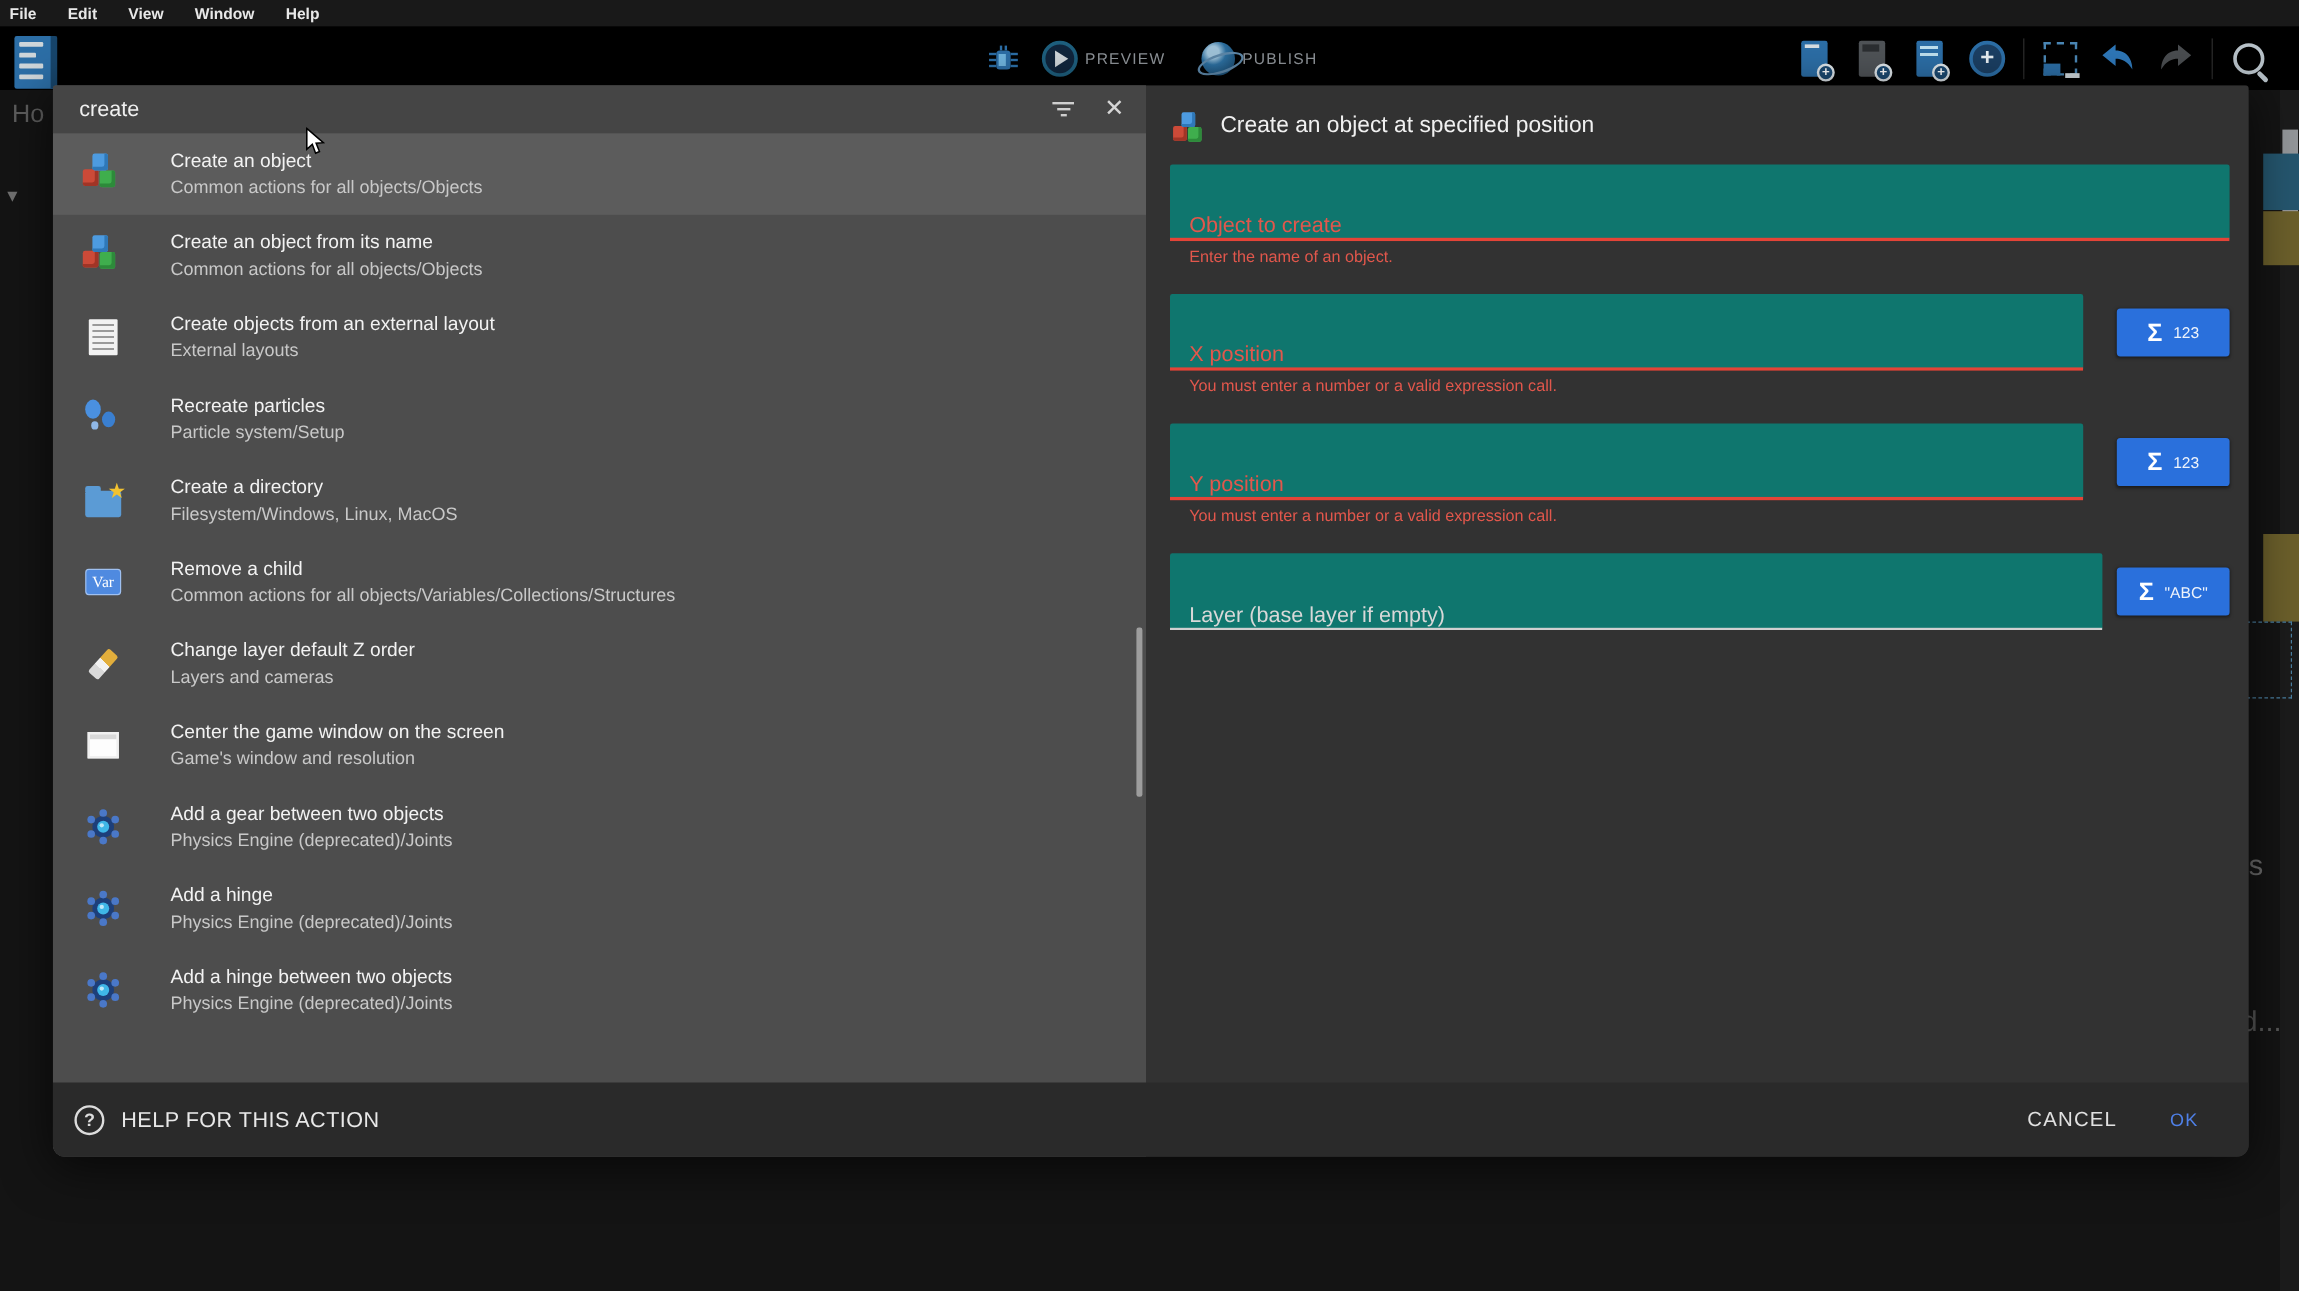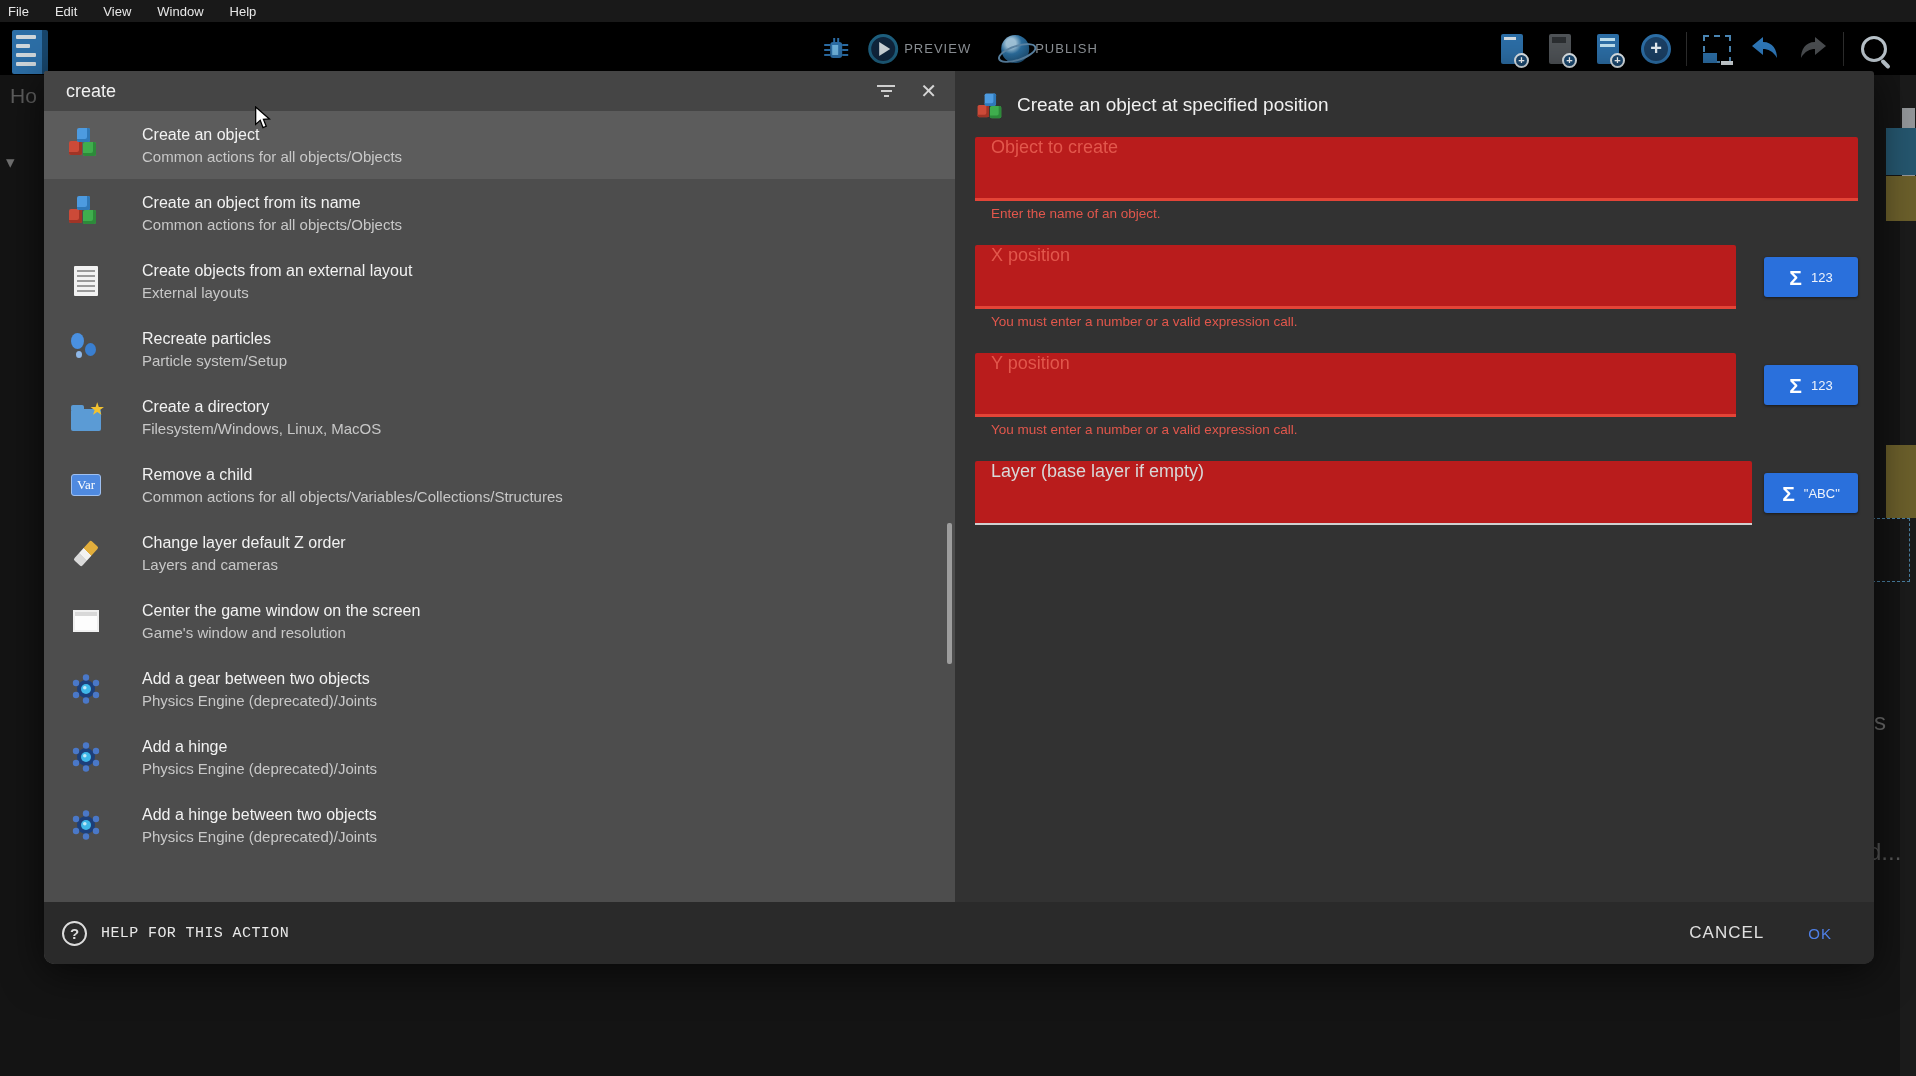--- a/index.html
+++ b/index.html
@@ -2,21 +2,21 @@
 <html><head>
 <meta charset="utf-8">
 <style>
   * { margin:0; padding:0; box-sizing:border-box; }
   html,body { width:1916px; height:1076px; overflow:hidden; background:#121212;
     font-family:"Liberation Sans", sans-serif; }
   .stage { position:relative; width:1916px; height:1076px; background:#141414; }
 
   
   .menubar { position:absolute; left:0; top:0; width:100%; height:22px; background:#191919;
-    display:flex; align-items:center; gap:26px; padding-left:8px; }
+    display:flex; align-items:center; gap:26px; padding-left:8px;font-weight:bold; }
   .menubar span { color:#e8e8e8; font-size:13px; }
 
   
   .toolbar { position:absolute; left:0; top:22px; width:100%; height:53px; background:#000000; }
   .pm-icon { position:absolute; left:12px; top:8px; width:36px; height:44px; background:#2c6ea6;
     border-radius:2px; border-right:6px solid #17456b; }
   .pm-icon i { display:block; height:4px; background:#cfd6da; margin:5px 6px 0 4px; border-radius:1px; }
   .pm-icon i:nth-child(2){ margin-right:12px; }
   .toolbar-center { position:absolute; left:50%; top:0; transform:translateX(-50%); height:53px;
     display:flex; align-items:center; gap:14px; }
@@ -100,21 +100,21 @@
   .eraser { width:26px; height:11px; transform:rotate(-48deg); border-radius:2px;
     background:linear-gradient(90deg, #d9d9d9 0 34%, #f2f2f2 34% 58%, #e2ae3c 58% 100%); }
   .winic { width:26px; height:22px; border:2px solid #f0f0f0; background:#fdfdfd; position:relative; }
   .winic::before { content:""; position:absolute; left:0; top:0; width:100%; height:4px; background:#d8d8d8; }
   .gear svg { display:block; }
 
   
   .right-pane { flex:1; background:#323232; padding:16px 16px 0 20px; position:relative; }
   .rp-head { display:flex; align-items:center; gap:14px; height:36px; }
   .rp-title { color:#f0f0f0; font-size:19px; }
-  .field { background:#b91c1c; height:64px; display:flex; align-items:flex-start; padding-left:16px;
+  .field { background:#0f766e; height:64px; display:flex; align-items:flex-end; padding-left:16px;
     border-radius:2px 2px 0 0; }
   .field.err { border-bottom:3px solid #e44437; }
   .field.ok-line { border-bottom:2px solid #d0d0d0; }
   .field input { background:transparent; border:none; outline:none; width:100%; font-size:18px;
     font-family:inherit; color:#f0f0f0; }
   .field.err input::placeholder { color:#e2574c; opacity:1; }
   .field.ok-line input::placeholder { color:#d8d8d8; opacity:1; }
   .helper { color:#e2574c; font-size:13.5px; margin:5px 0 0 16px; height:17px; }
   .frow { display:flex; align-items:center; }
   .frow .field { flex:1; }
@@ -124,21 +124,21 @@
   .expr-btn .sig { color:#fff; font-size:21px; font-weight:bold; line-height:1; }
   .expr-btn .lb { color:#eef3fb; font-size:13px; }
   .mt14 { margin-top:14px; } .mt22 { margin-top:22px; }
 
   
   .footer { position:absolute; left:0; bottom:0; width:100%; height:62px; background:#2a2a2a;
     display:flex; align-items:center; border-radius:0 0 10px 10px; }
   .help-ic { width:25px; height:25px; border:2px solid #dcdcdc; border-radius:50%; color:#dcdcdc;
     font-size:15px; font-weight:bold; display:flex; align-items:center; justify-content:center;
     margin:0 14px 0 18px; }
-  .help-lb { color:#e8e8e8; font-size:15px; letter-spacing:.4px;font-family:Liberation Mono, monospace; }
+  .help-lb { color:#e8e8e8; font-size:18px; letter-spacing:.4px; }
   .foot-right { margin-left:auto; display:flex; align-items:center; gap:44px; padding-right:42px; }
   .cancel-lb { color:#e0e0e0; font-size:17px; letter-spacing:1px; }
   .ok-lb { color:#4f80e8; font-size:15px; letter-spacing:1px; }
 
   .cursor { position:absolute; left:252px; top:106px; z-index:50; }
 
   
   .play-ic { width:30px; height:30px; border-radius:50%; background:#10253c; border:3px solid #1e5f7e;
     display:flex; align-items:center; justify-content:center; }
   .play-ic i { width:0; height:0; border-left:11px solid #cfd6da; border-top:7px solid transparent;

